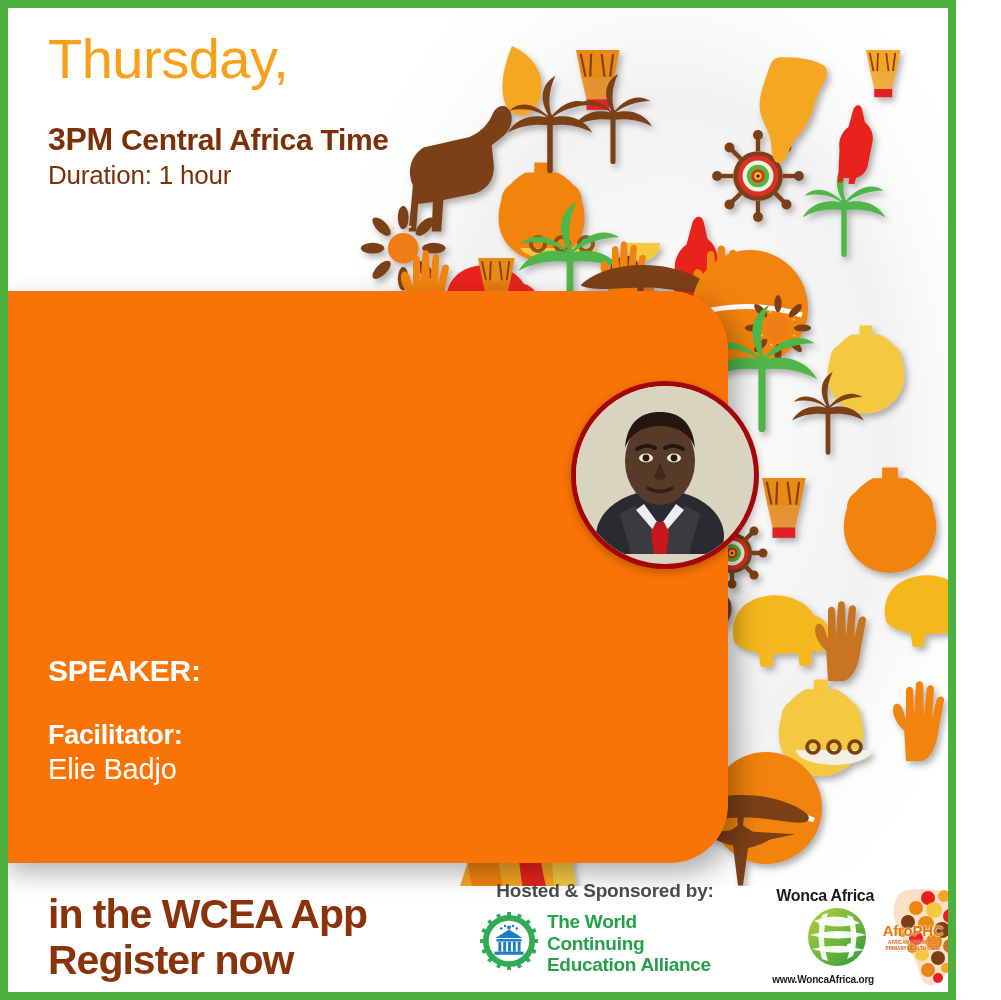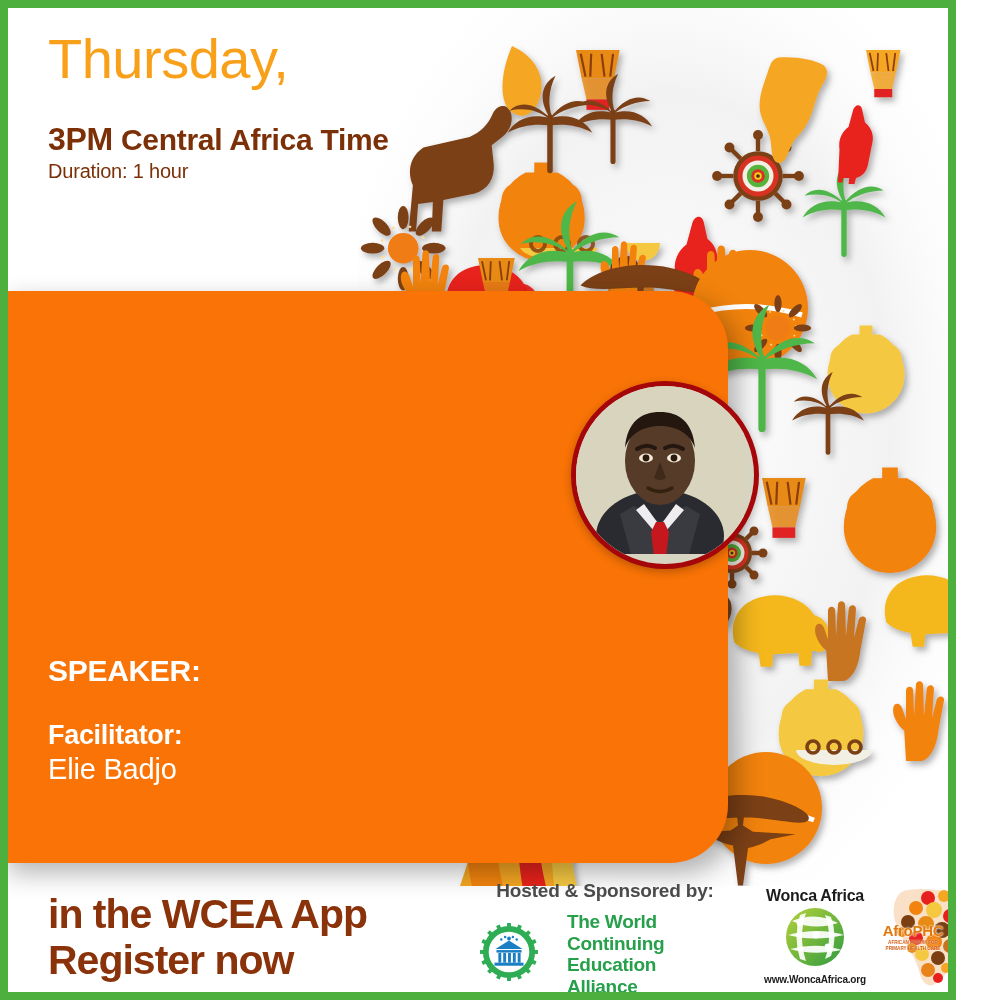--- a/index.html
+++ b/index.html
@@ -26,21 +26,21 @@
   .monthday{
     font-size:62px;line-height:1.05;color:#F9A01B;font-weight:bold;
     letter-spacing:-1px;margin-top:-2px;
   }
   .timeline{
     margin-top:34px;font-size:30px;color:#7B3007;font-weight:bold;
     letter-spacing:-0.3px;white-space:nowrap;
   }
   .timeline .hh{font-size:32px;}
   .duration{
-    margin-top:2px;font-size:20px;color:#7B3007;font-weight:400;letter-spacing:-0.2px;
+    margin-top:2px;font-size:26px;color:#7B3007;font-weight:400;letter-spacing:-0.2px;
   }
 
   
   #orange-panel{
     position:absolute;left:-10px;top:283px;width:730px;height:572px;
     background:#F97306;
     border-radius:0 58px 58px 0;
     box-shadow:10px 10px 26px rgba(0,0,0,.30);
   }
   #panel-inner{position:absolute;left:50px;top:0;right:0;bottom:0;}
@@ -73,25 +73,25 @@
   }
   #register .ln{display:block;}
 
   #sponsors{position:absolute;left:472px;top:872px;width:250px;text-align:center;}
   .hosted-by{font-size:19px;font-weight:bold;color:#4A4A4A;letter-spacing:-0.2px;}
   #wcea-logo{margin-top:9px;display:flex;align-items:center;justify-content:center;gap:9px;}
   #wcea-text{
     text-align:left;color:#26A04A;font-size:19px;font-weight:bold;
     line-height:1.14;letter-spacing:-0.3px;
   }
-  #wcea-text .ln{display:block;margin-left:20px;}
+  #wcea-text .ln{display:block;}
 
   #partner-logos{position:absolute;left:748px;top:872px;width:236px;height:112px;
     display:flex;align-items:center;gap:4px;}
-  #wonca{width:118px;text-align:center;}
+  #wonca{width:118px;text-align:right;}
   #wonca-name{font-size:16px;font-weight:bold;color:#1b1b1b;letter-spacing:-0.3px;}
   #wonca-url{font-size:10px;font-weight:bold;color:#1b1b1b;letter-spacing:-0.2px;margin-top:1px;}
   #afrophc{width:112px;position:relative;height:105px;}
   #afro-txt{position:absolute;left:4px;top:38px;width:62px;text-align:center;z-index:3;}
   #afro-title{font-size:15px;font-weight:bold;color:#E07A10;letter-spacing:-0.3px;
     text-shadow:0 0 2px #fff,0 0 2px #fff;}
   #afro-sub{font-size:4.6px;font-weight:bold;color:#D2601A;line-height:1.35;margin-top:1px;
     text-shadow:0 0 2px #fff;}
   #afro-sub .ln{display:block;}
 </style>

